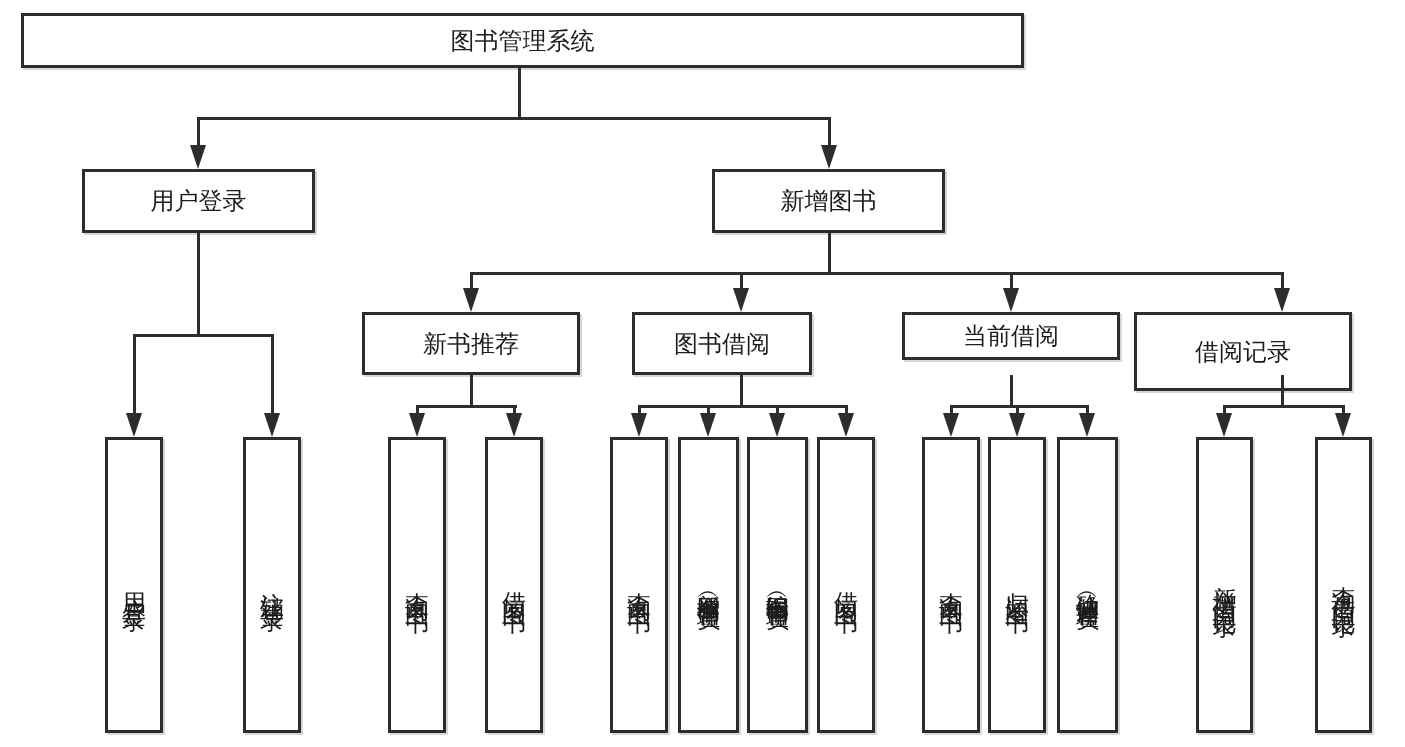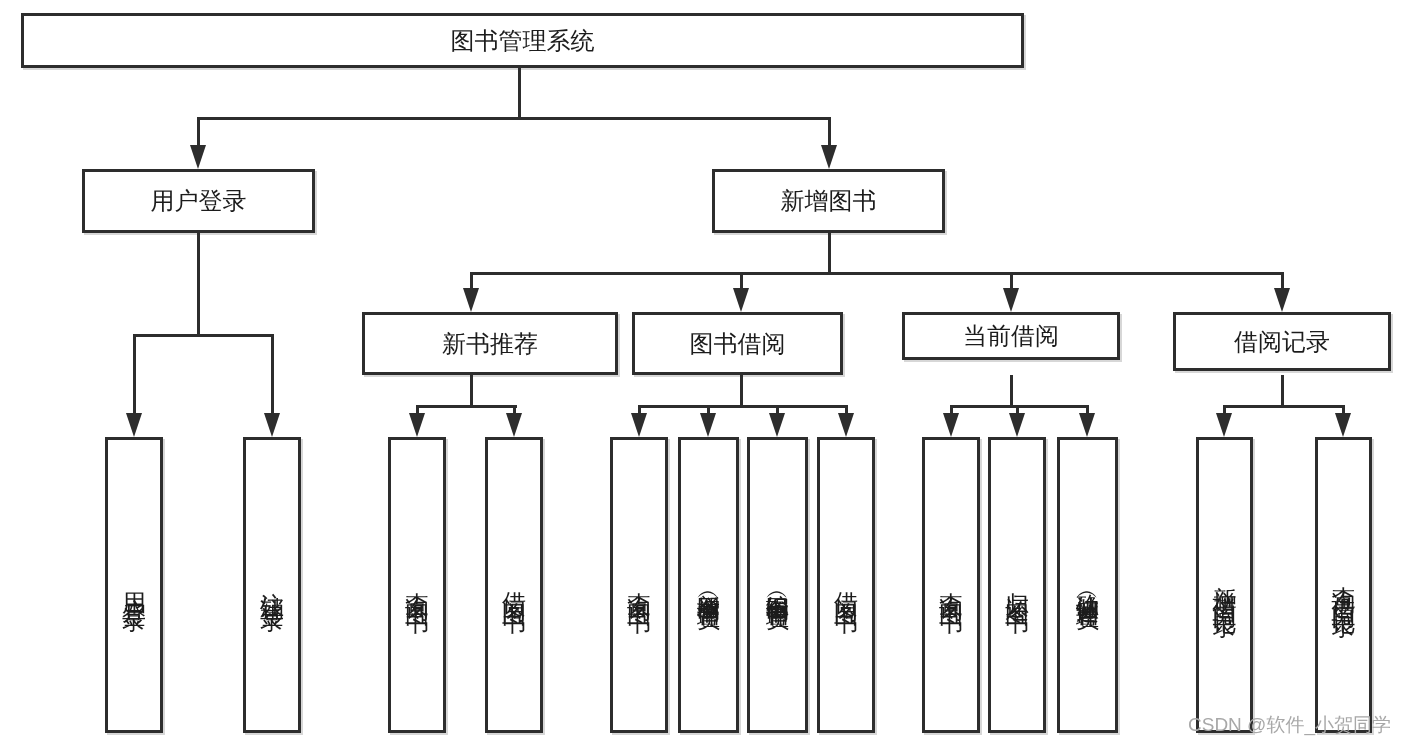--- a/index.html
+++ b/index.html
@@ -90,30 +90,30 @@
   <div class="hline" style="left:470px;top:272px;width:814px"></div>
   <div class="vline" style="left:470px;top:272px;height:20px"></div>
   <div class="arrow" style="left:463px;top:288px"></div>
   <div class="vline" style="left:740px;top:272px;height:20px"></div>
   <div class="arrow" style="left:733px;top:288px"></div>
   <div class="vline" style="left:1010px;top:272px;height:20px"></div>
   <div class="arrow" style="left:1003px;top:288px"></div>
   <div class="vline" style="left:1281px;top:272px;height:20px"></div>
   <div class="arrow" style="left:1274px;top:288px"></div>
 
-  <div class="box" style="left:362px;top:312px;width:256px;height:63px">
+  <div class="box" style="left:362px;top:312px;width:218px;height:63px">
     <span>新书推荐</span>
   </div>
-  <div class="box" style="left:632px;top:312px;width:211px;height:63px">
+  <div class="box" style="left:632px;top:312px;width:180px;height:63px">
     <span>图书借阅</span>
   </div>
   <div class="box" style="left:902px;top:312px;width:218px;height:48px">
     <span>当前借阅</span>
   </div>
-  <div class="box" style="left:1173px;top:312px;width:218px;height:59px">
+  <div class="box" style="left:1134px;top:312px;width:218px;height:79px">
     <span>借阅记录</span>
   </div>
 
   <div class="vline" style="left:470px;top:375px;height:31px"></div>
   <div class="hline" style="left:416px;top:405px;width:101px"></div>
   <div class="vline" style="left:416px;top:405px;height:10px"></div>
   <div class="arrow" style="left:409px;top:413px"></div>
   <div class="vline" style="left:513px;top:405px;height:10px"></div>
   <div class="arrow" style="left:506px;top:413px"></div>
 
@@ -181,15 +181,14 @@
     <span class="vtext">确认归还（管理员）</span>
   </div>
 
   <div class="box vbox" style="left:1196px;top:437px;width:57px;height:296px">
     <span class="vtext">新增借阅记录</span>
   </div>
   <div class="box vbox" style="left:1315px;top:437px;width:57px;height:296px">
     <span class="vtext">查询借阅记录</span>
   </div>
 
-  <div class="watermark" style="left:1188px;top:712px">CSDN @软件_小贺同学</div>
 
 </div>
 
 </body></html>

